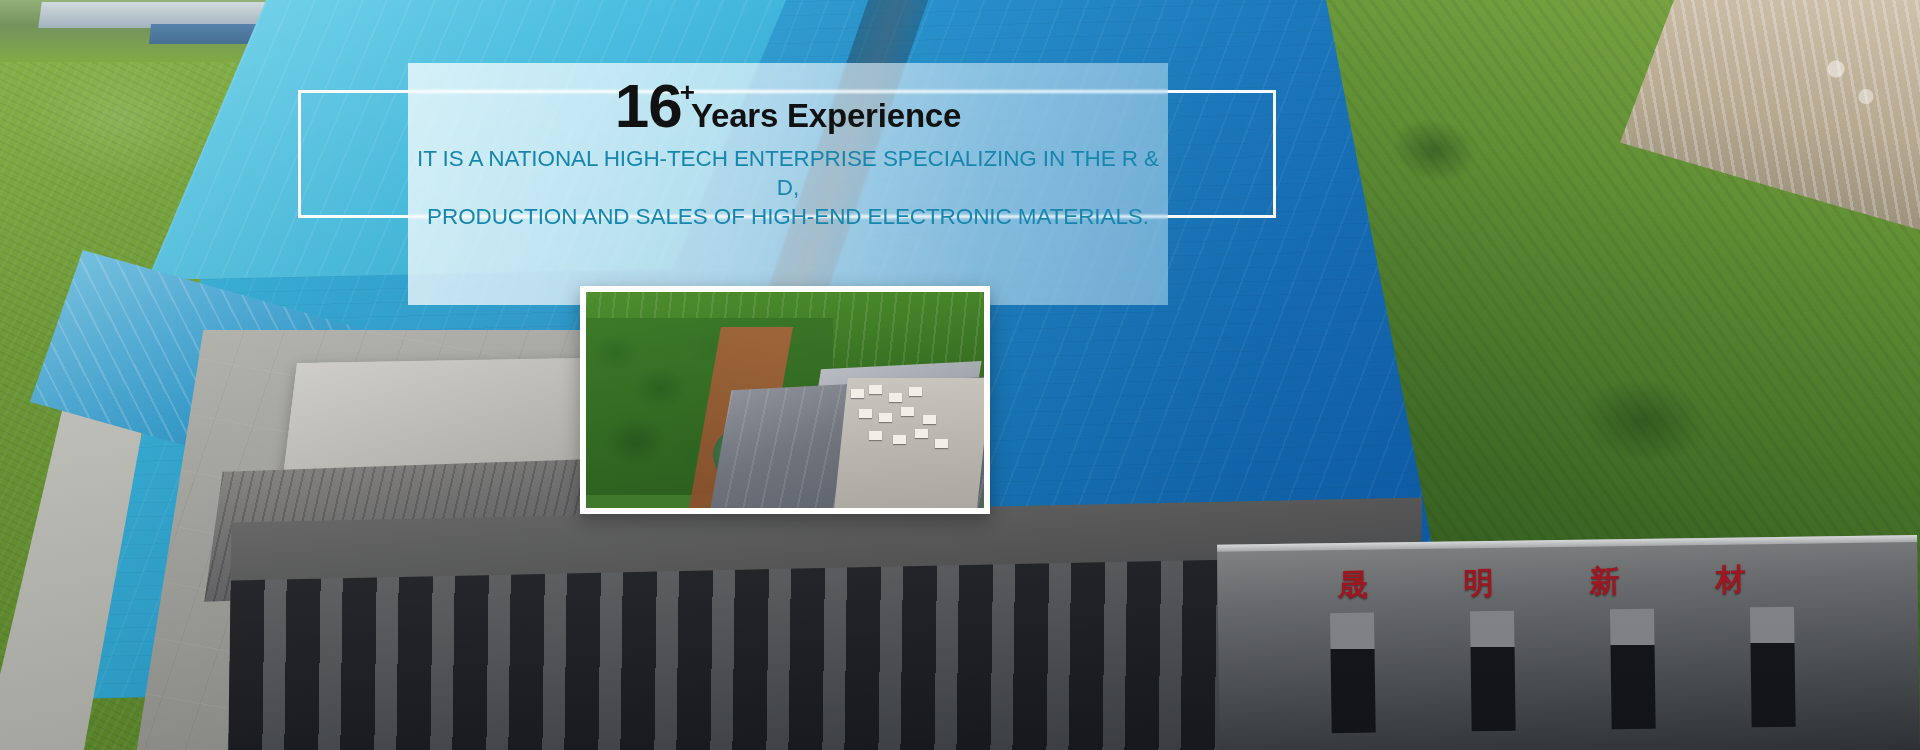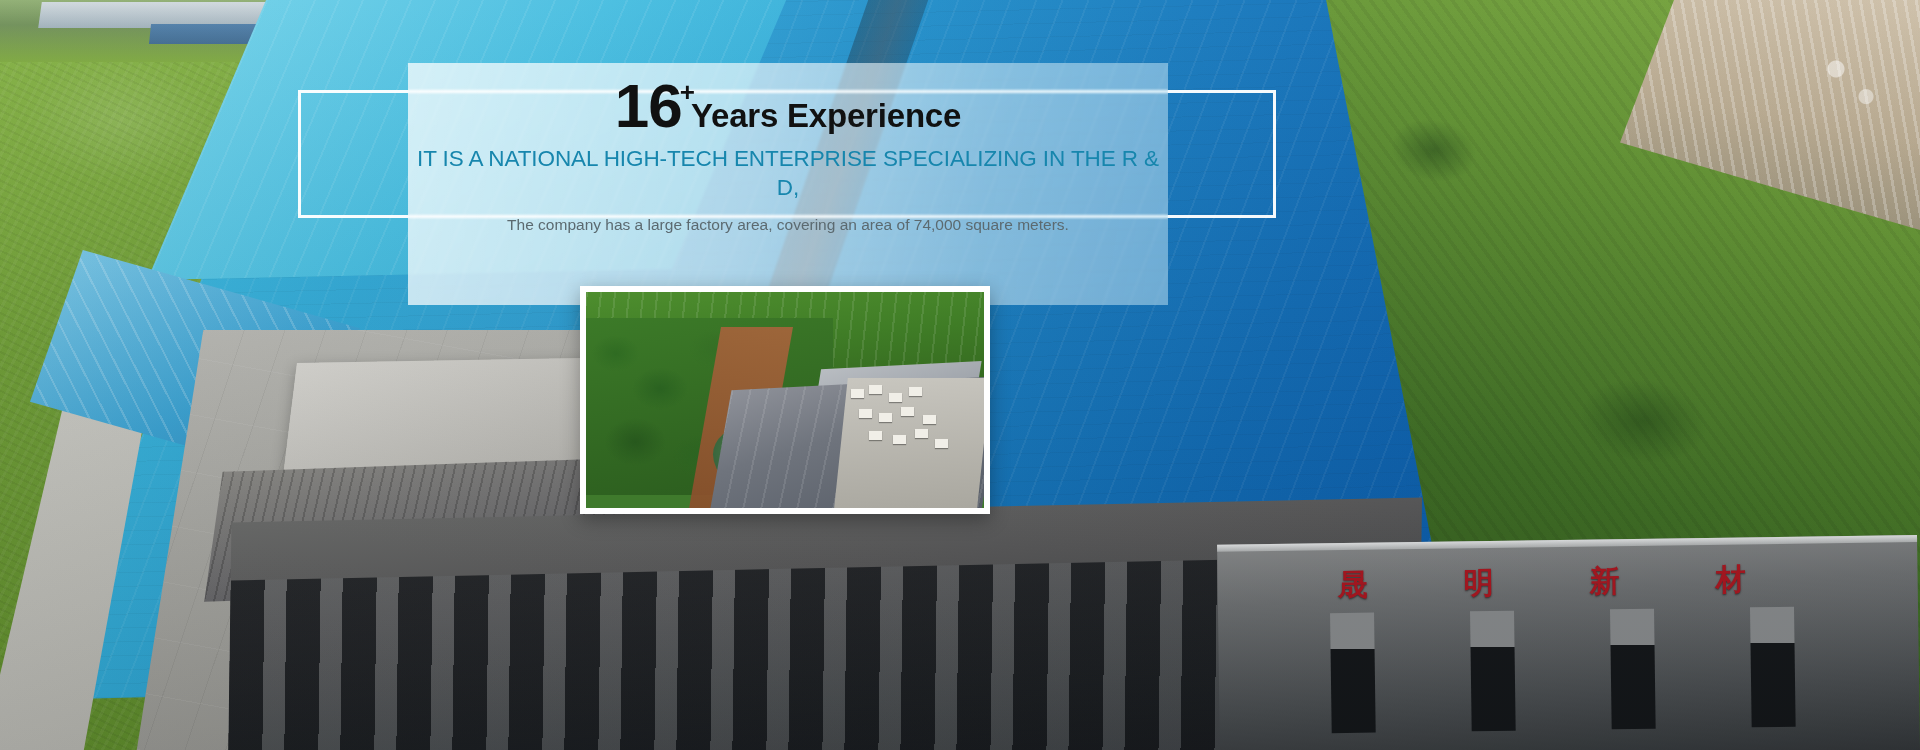--- a/index.html
+++ b/index.html
@@ -459,24 +459,24 @@
   <div class="outline-frame" data-interactable="false"></div>
 
   <div class="text-panel" data-interactable="false">
 
     <div class="headline" data-interactable="false">
       <span class="num" data-interactable="false">16</span><span class="plus" data-interactable="false">+</span><span class="years" data-interactable="false">Years Experience</span>
     </div>
 
     <div class="subhead" data-interactable="false">
       <div data-interactable="false">IT IS A NATIONAL HIGH-TECH ENTERPRISE SPECIALIZING IN THE R &amp; D,</div>
+      <div data-interactable="false">PRODUCTION AND SALES OF HIGH-END ELECTRONIC MATERIALS.</div>
     </div>
 
     <div class="desc" data-interactable="false">
-      <div data-interactable="false">The company has a large factory area, covering an area of 74,000 square meters.</div>
     </div>
 
   </div>
 
   <div class="inset-card" data-interactable="false">
     <div class="inset-photo" data-interactable="false">
       <div class="ip-fields" data-interactable="false"></div>
       <div class="ip-trees" data-interactable="false"></div>
       <div class="ip-path" data-interactable="false"></div>
       <div class="ip-pond" data-interactable="false"></div>

